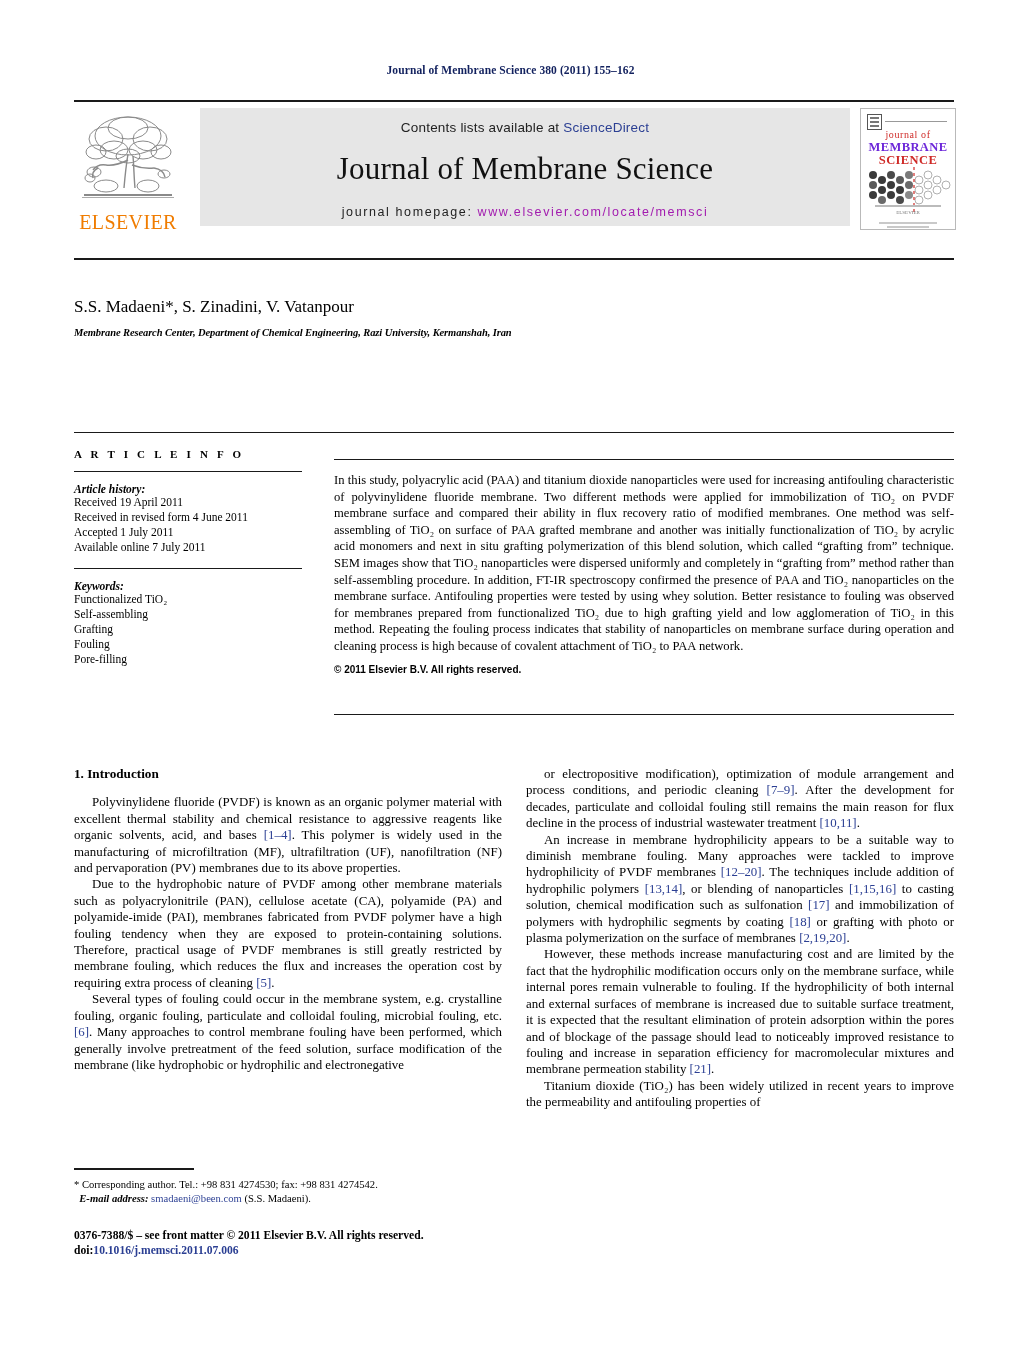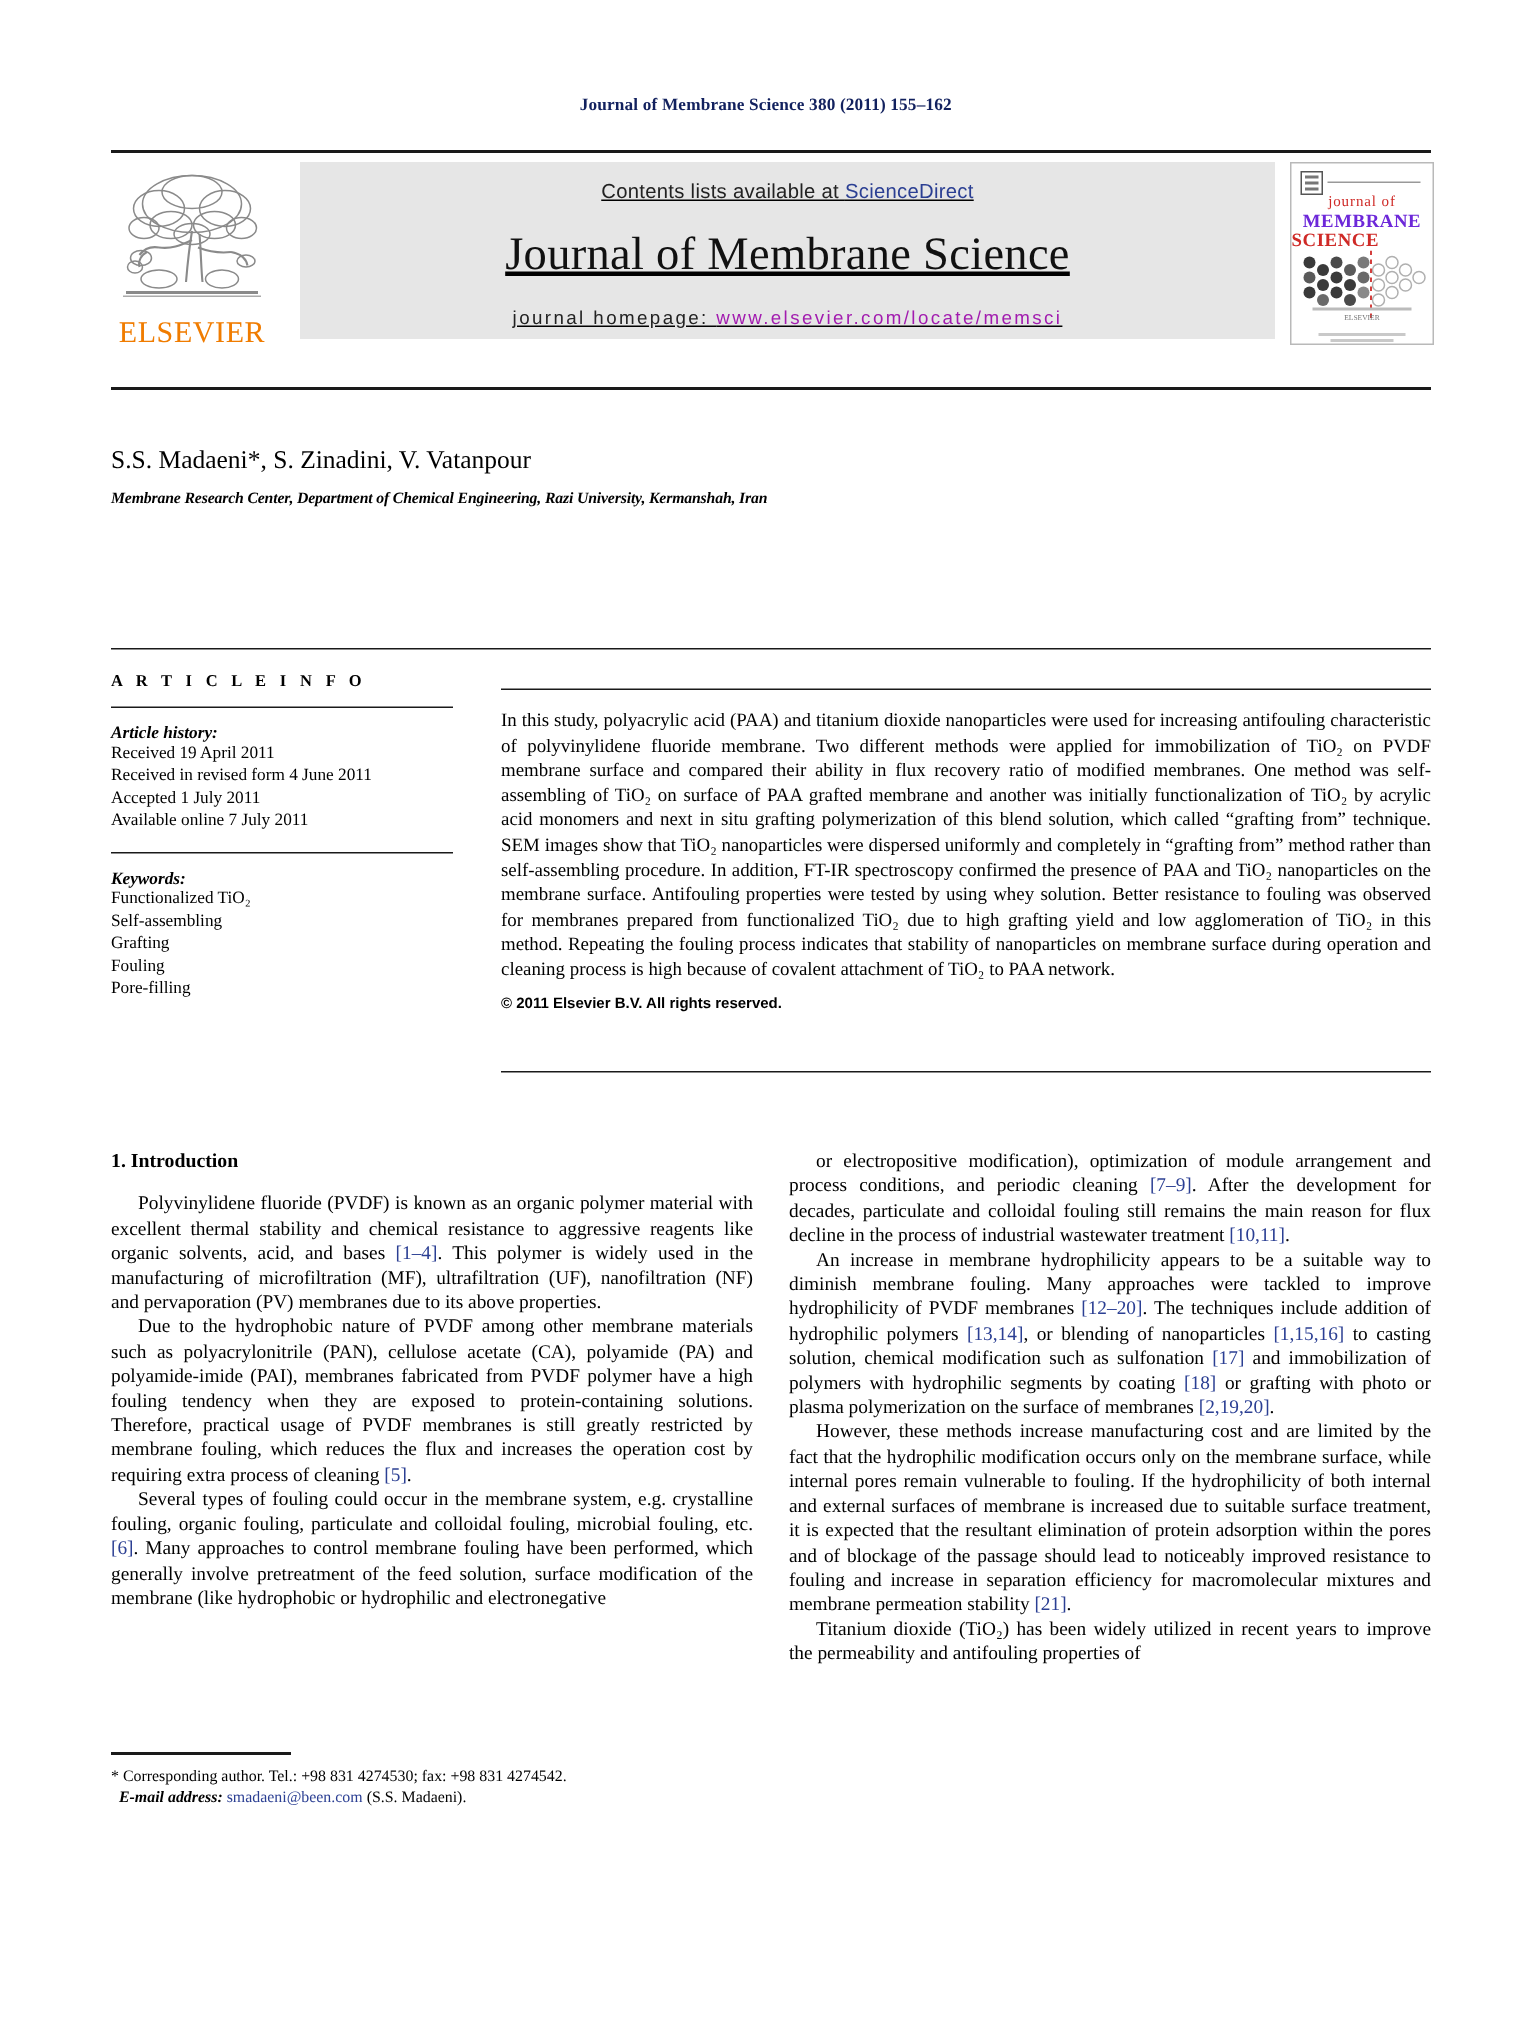--- a/index.html
+++ b/index.html
@@ -75,21 +75,20 @@
   }
 
   .banner {
     position: absolute;
     top: 8px;
     left: 126px;
     width: 650px;
     height: 118px;
     background: #e6e6e6;
     text-align: center;
-    text-decoration: underline;
   }
   .banner-contents {
     margin-top: 12px;
     font-family: "Liberation Sans", sans-serif;
     font-size: 13.5px;
     color: #222222;
     letter-spacing: 0.2px;
   }
   .sd-link { color: #2b3f93; }
   .banner-title {
@@ -141,21 +140,21 @@
     font-size: 10px; letter-spacing: 0.6px;
   }
   .cover-m {
     position: absolute; top: 31px; left: 0; width: 94px;
     text-align: center; color: #6d28d9; font-weight: bold;
     font-family: "Liberation Serif", serif;
     font-size: 12.5px; letter-spacing: 0.4px;
   }
   .cover-s {
     position: absolute; top: 44px; left: 0; width: 94px;
-    text-align: left; color: #cf2a27; font-weight: bold;
+    text-align: center; color: #cf2a27; font-weight: bold;
     font-family: "Liberation Serif", serif;
     font-size: 12.5px; letter-spacing: 0.4px;
   }
   .cover-art { position: absolute; top: 58px; left: 4px; }
   .cover-foot1 {
     position:absolute; bottom: 22px; left: 14px; width: 66px; height: 2px; background:#bbb;
   }
   .cover-foot2 {
     position:absolute; bottom: 14px; left: 24px; width: 46px;
     text-align:center; font-size: 5px; color:#777;
@@ -496,14 +495,20 @@
     <div class="footnote-body">
       <div>* Corresponding author. Tel.: +98 831 4274530; fax: +98 831 4274542.</div>
       <div>
         &nbsp;&nbsp;<span class="ital">E-mail address:</span>
         <span class="mail">smadaeni@been.com</span>
         <span>(S.S. Madaeni).</span>
       </div>
     </div>
   </div>
 
+  <div class="page-footer">
+    <div>0376-7388/$ – see front matter © 2011 Elsevier B.V. All rights reserved.</div>
+    <div>
+      <span>doi:</span><span class="doi-link">10.1016/j.memsci.2011.07.006</span>
+    </div>
+  </div>
 
 </div>
 
 </body></html>

